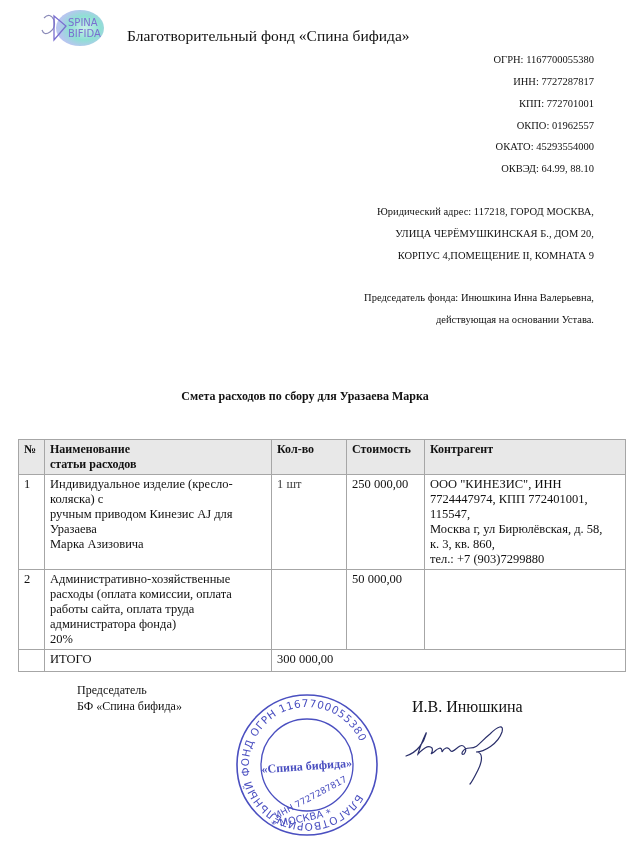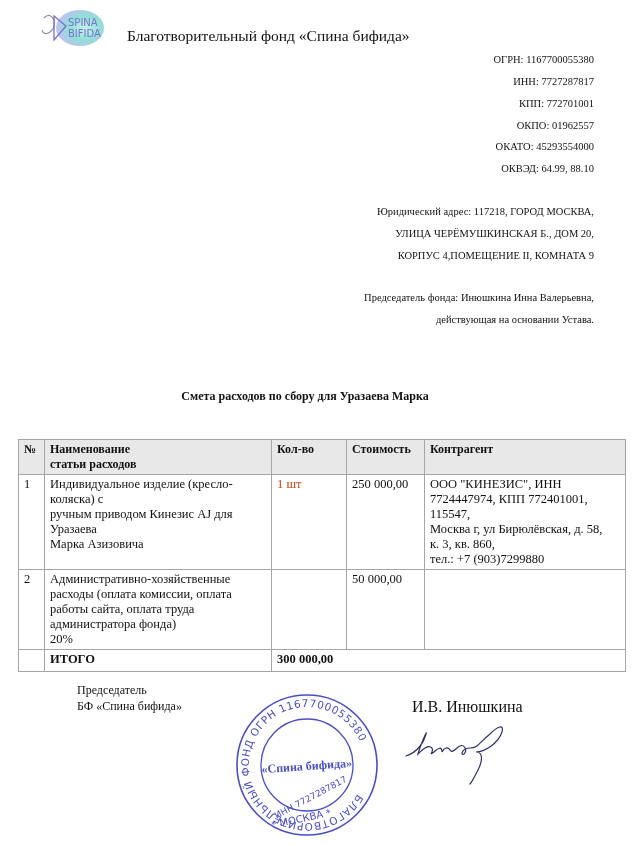--- a/index.html
+++ b/index.html
@@ -21,22 +21,22 @@
     border: 1px solid #a6a6a6; vertical-align: top; text-align: left; padding: 2px 5px 2px 5px;
   }
   table.est th { background: #e8e8e8; font-weight: bold; font-size: 12px; height: 26px; }
   .c-no { width: 15px; }
   .c-name { width: 216px; }
   .c-qty { width: 64px; }
   .c-cost { width: 67px; }
   .c-party { width: 190px; margin-left: 44px; }
   .row1 td { height: 90px; }
   .row2 td { height: 71px; }
-  .row-total td { height: 17px; font-weight: bold; }
-  .qty-muted { color: #c2410c; font-family: Liberation Serif, serif; }
+  .row-total td { height: 17px; font-weight: normal; }
+  .qty-muted { color: #404040; font-family: Liberation Serif, serif; }
   .total-val { text-align: center; }
   .ml { white-space: pre-line; }
 
   .sig-left { left: 77px; top: 682px; font-size: 12px; line-height: 16px; white-space: pre-line; }
   .sig-right { left: 412px; top: 698px; font-size: 16px; }
   .stamp { left: 232px; top: 690px; width: 150px; height: 150px; }
   .signature { left: 398px; top: 722px; width: 120px; height: 65px; }
 </style>
 </head>
 <body>

